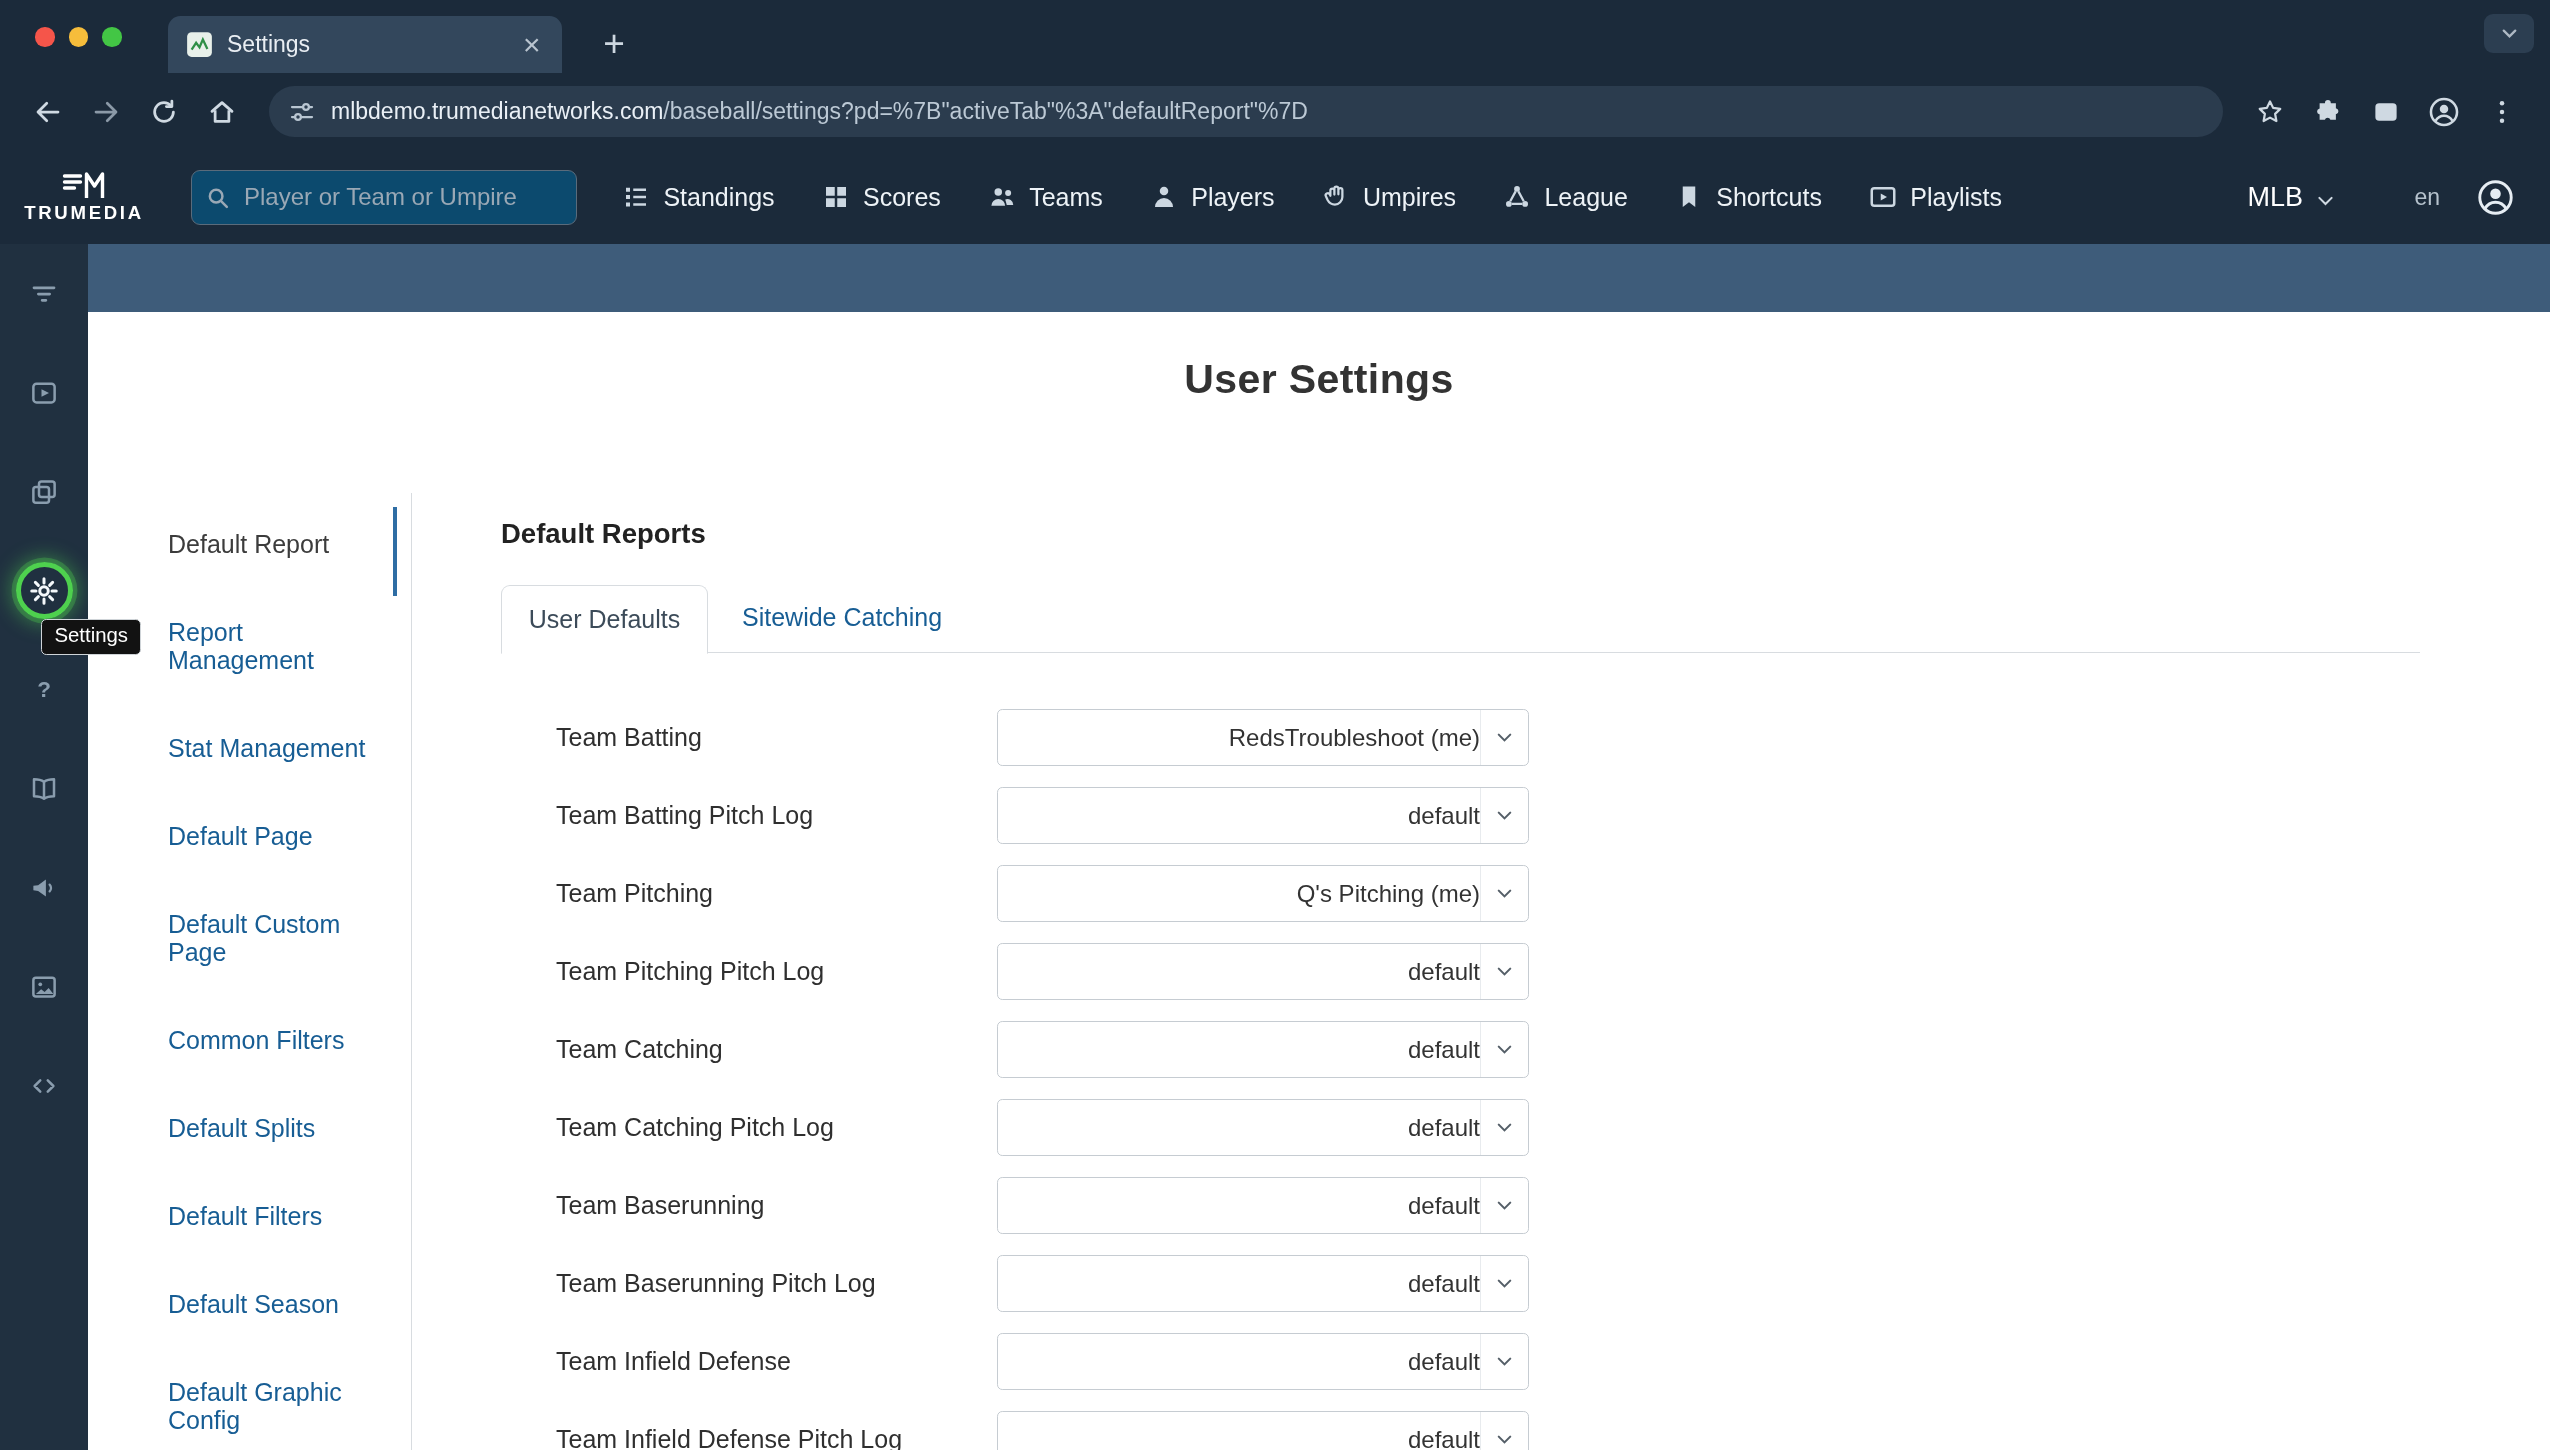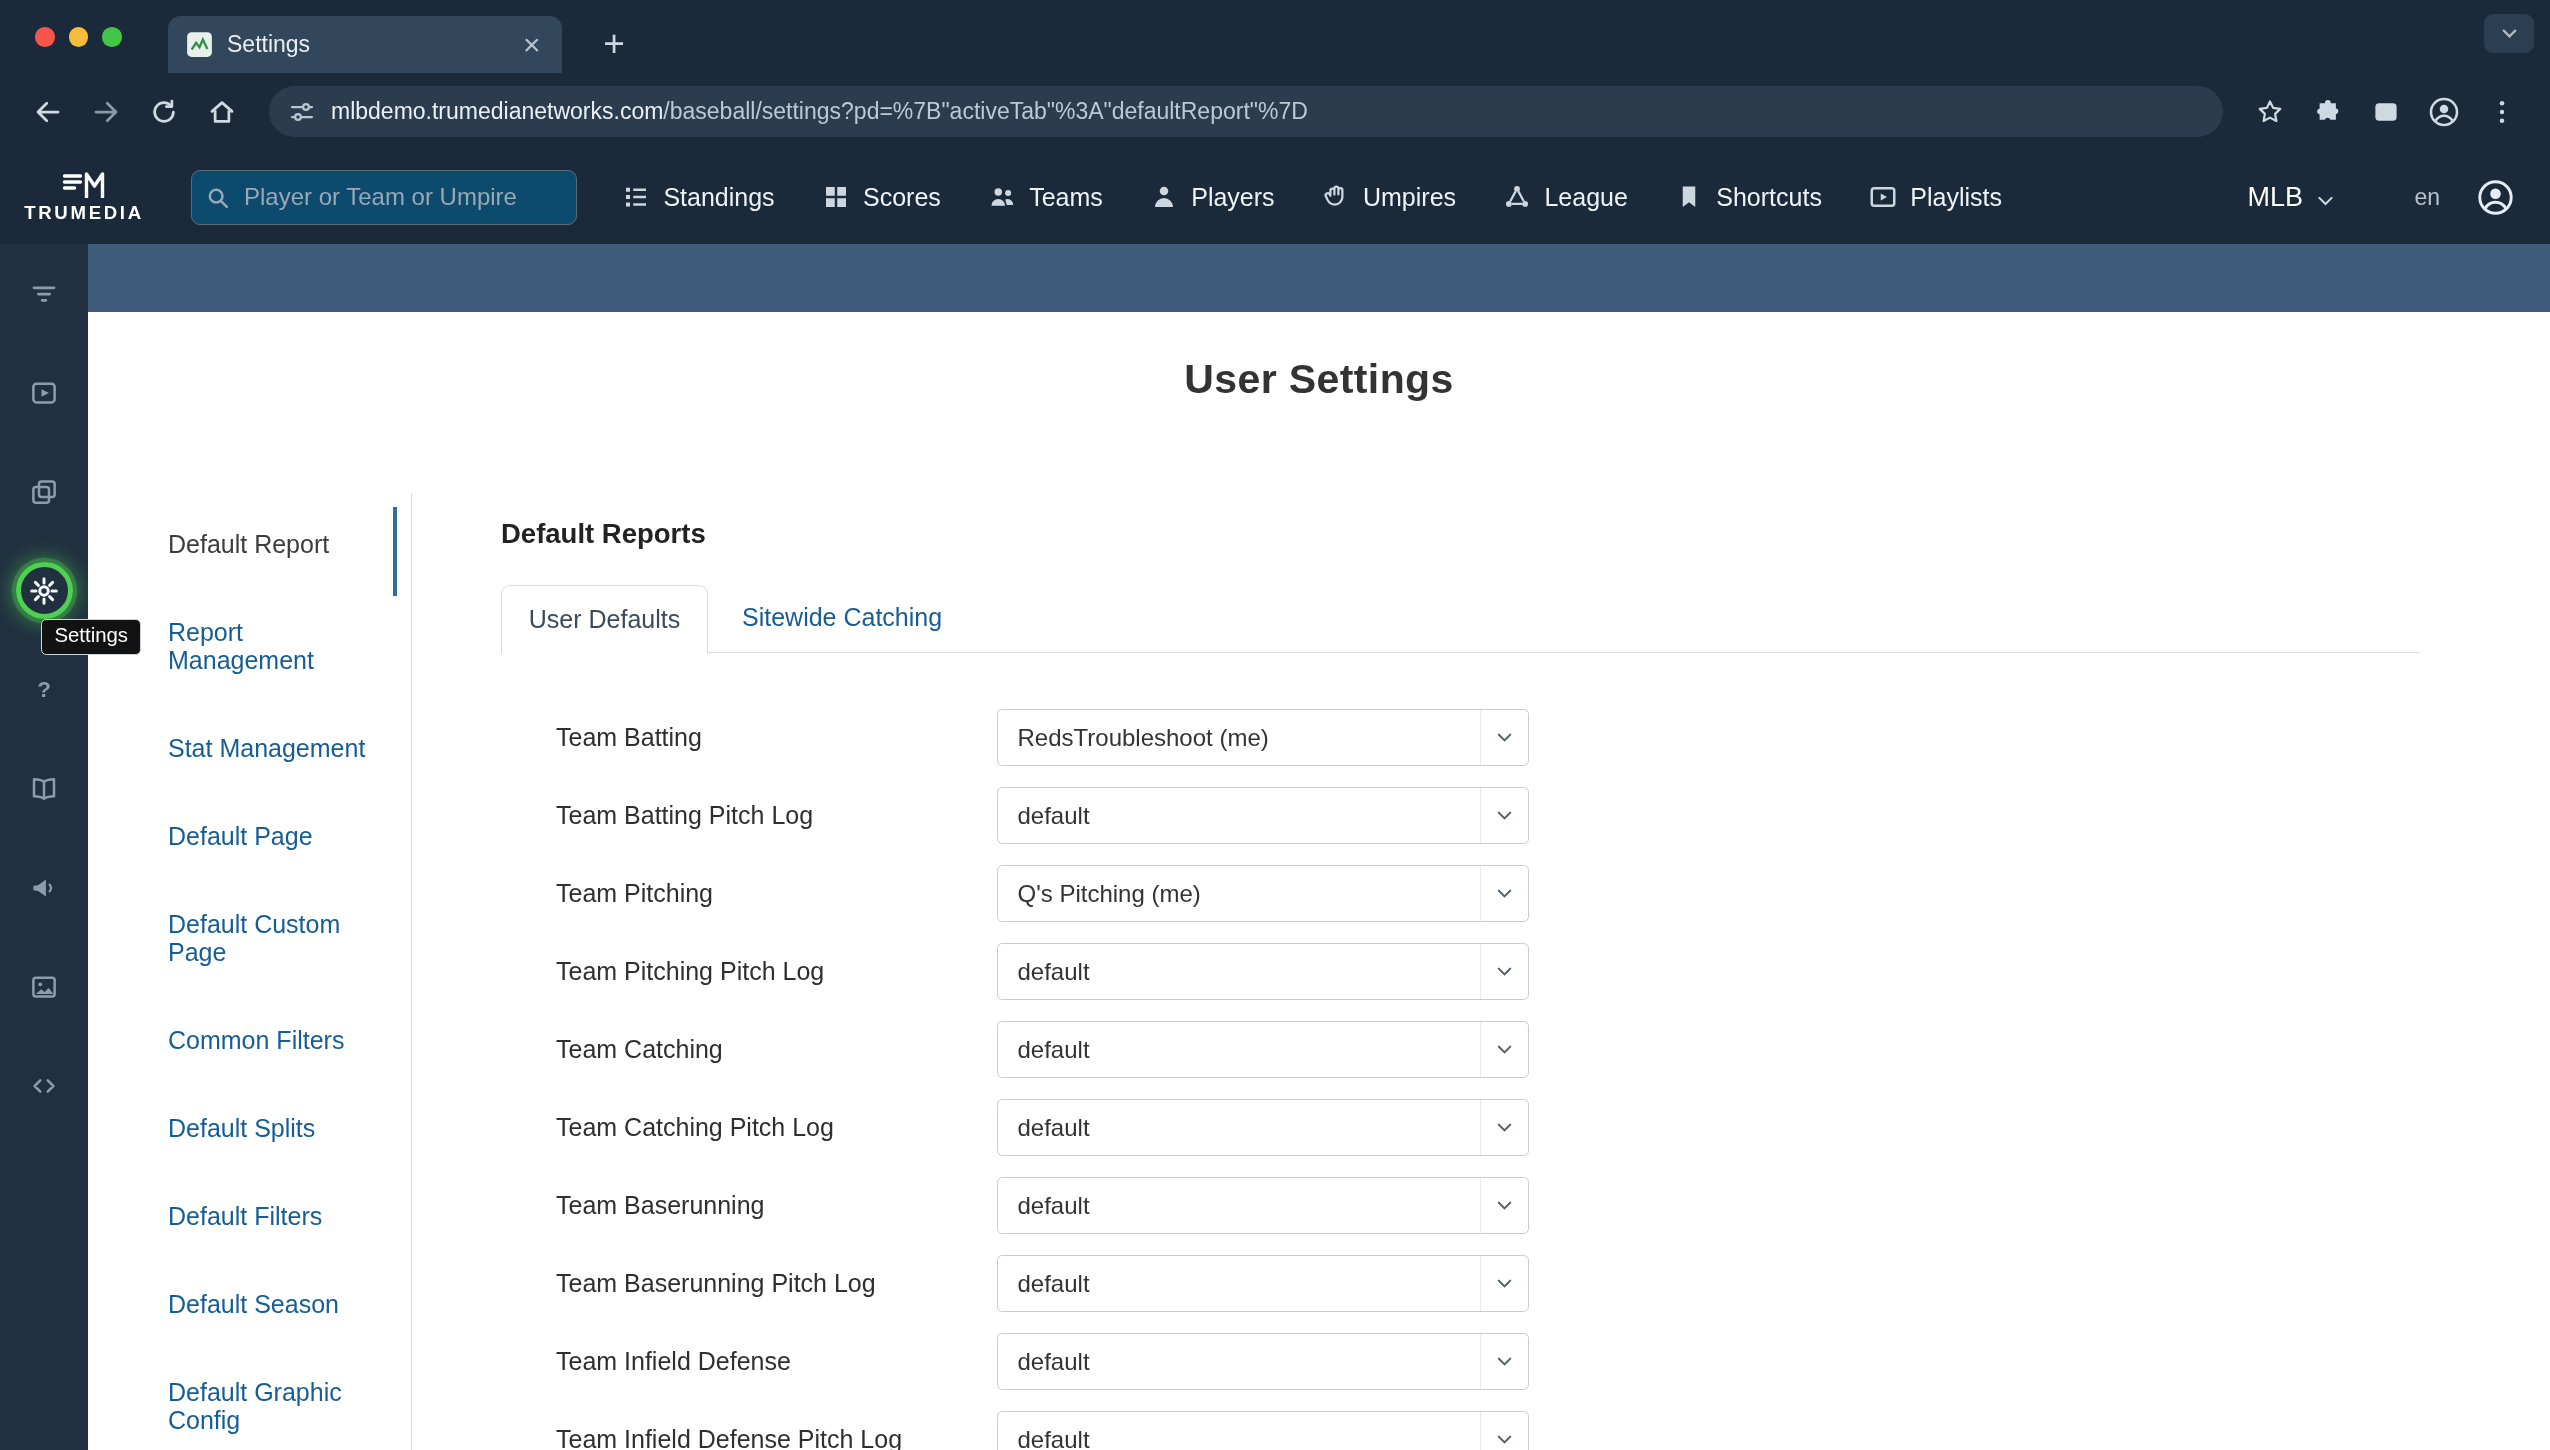--- a/index.html
+++ b/index.html
@@ -108,21 +108,21 @@
   .tab-item { height:69px; display:flex; align-items:center; justify-content:center;
               font-size:25px; cursor:pointer; }
   .tab-item.active { width:207px; background:#fff; border:1.8px solid #d8dce0; border-bottom:1.8px solid #ffffff;
                      margin-bottom:-1.8px; border-radius:9px 9px 0 0; color:#3c4b59; cursor:default; }
   .tab-item:not(.active) { color:#175d94; padding:0 34px; }
 
   .form { margin-top:56px; padding-left:55px; }
   .form-row { display:flex; align-items:center; height:57px; margin-bottom:21px; }
   .form-label { width:441px; font-size:25px; font-weight:500; color:#2f2f2f; flex-shrink:0; }
   .select { width:532px; height:57px; background:#fff; border:1.8px solid #c6ccd2; border-radius:5.3px;
-            display:flex; align-items:center; cursor:pointer; }
+            display:flex; align-items:center; cursor:pointer;text-align:right; }
   .select-value { flex:1; padding-left:19.5px; font-size:24px; font-weight:500; color:#333;
                   white-space:nowrap; overflow:hidden; }
   .select-caret { width:48px; height:100%; display:flex; align-items:center; justify-content:center;
                   border-left:1.8px solid #e8ebee; color:#555f68; flex-shrink:0; }
   .select-caret svg { width:23px; height:23px; }
 </style>
 </head>
 <body>
 
 <div class="screen">

